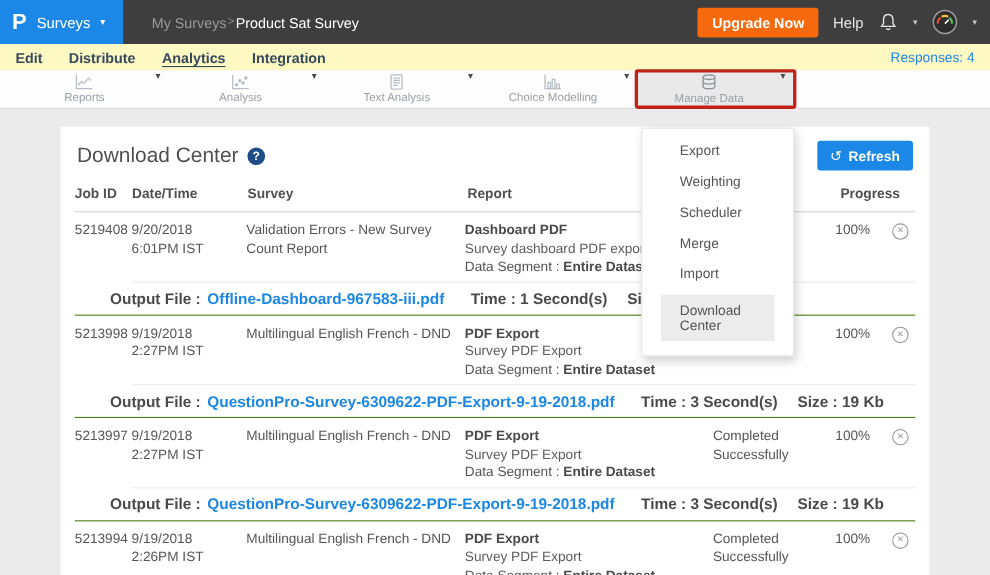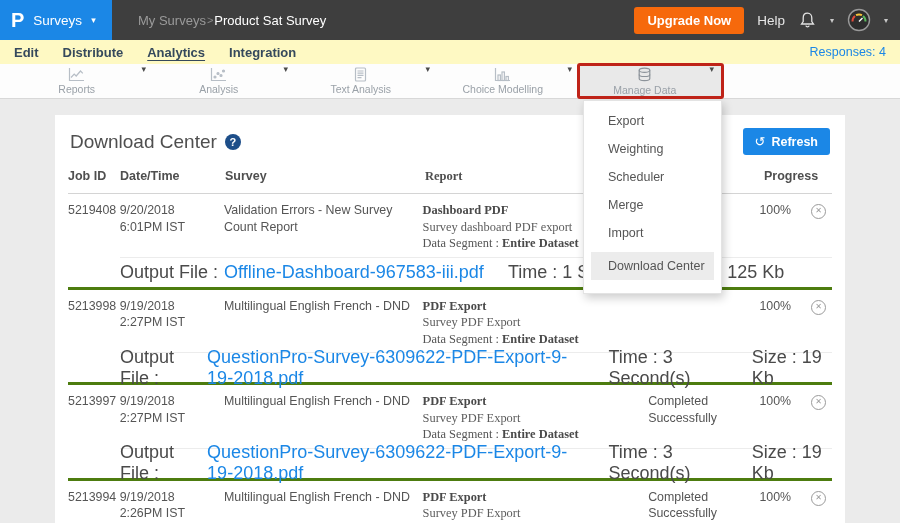--- a/index.html
+++ b/index.html
@@ -45,40 +45,40 @@
   .card-head { display:flex; align-items:center; padding:13px 2px 10px; }
   .page-title { font-size:19px; color:#4f4f4f; }
   .help-circle { width:16px; height:16px; border-radius:50%; background:#1d4e89; color:#fff; font-size:11px; font-weight:700; display:flex; align-items:center; justify-content:center; margin-left:8px; cursor:pointer; }
   .refresh-btn { margin-left:auto; background:#1b87e6; color:#fff; border:none; border-radius:3px; font-size:12.5px; font-weight:700; padding:6px 12px; display:flex; align-items:center; gap:6px; cursor:pointer; font-family:inherit; }
   .refresh-glyph { font-size:13px; font-weight:400; }
 
   .thead { display:flex; font-size:12.5px; font-weight:700; color:#4f4f4f; padding:4px 0 9px; border-bottom:1px solid #d4d4d4; }
   .c-jobid { width:52px; }
   .c-date { width:105px; padding-right:8px; }
   .c-survey { width:200px; padding-right:12px; }
-  .c-report { width:215px; padding-right:10px;font-family:Liberation Serif, serif; }
+  .c-report { width:215px; padding-right:10px; }
   .c-status { width:112px; padding-right:6px;margin-left:12px; }
   .c-progress { width:52px; }
   .c-close { flex:1; display:flex; justify-content:flex-end; padding-right:6px; }
 
-  .job-group { border-bottom:3px solid #4d7c0f; }
+  .job-group { border-bottom:1px solid #4d7c0f; }
   .job-main { display:flex; padding:8px 0 5px; font-size:12.4px; color:#555; line-height:16.5px; }
   .report-title { font-weight:700; color:#4a4a4a; }
   .report-desc { color:#5c5c5c; }
   .segment b { color:#4a4a4a; }
   .inner-sep { border-top:1px solid #ececec; margin-left:52px; }
-  .job-output { display:flex; align-items:center; height:29px; margin-left:52px; font-size:18px; font-weight:400; color:#4a4a4a; }
+  .job-output { display:flex; align-items:center; height:29px; margin-left:32px; font-size:14px; font-weight:700; color:#4a4a4a; }
   .out-file { color:#1b87e6; margin-left:6px; cursor:pointer; text-decoration:none; }
   .out-time { margin-left:24px; }
   .out-size { margin-left:18px; }
   .close-btn { width:15px; height:15px; border:1px solid #9a9a9a; border-radius:50%; position:relative; display:inline-block; margin-top:2px; cursor:pointer; }
   .close-btn::after { content:"\2715"; position:absolute; inset:0; display:flex; align-items:center; justify-content:center; font-size:8px; color:#9a9a9a; }
 
   
-  .dropdown { position:absolute; left:583px; top:100px; width:139px; background:#fff; border:1px solid #e3e3e3; box-shadow:2px 4px 9px rgba(0,0,0,.2); padding:6px 7px 8px; z-index:50; }
+  .dropdown { position:absolute; left:583px; top:116px; width:139px; background:#fff; border:1px solid #e3e3e3; box-shadow:2px 4px 9px rgba(0,0,0,.2); padding:6px 17px 8px; z-index:50; }
   .dd-item { padding:7px 0 7px 17px; font-size:12.5px; color:#555; cursor:pointer; }
   .dd-item.highlighted { background:#ececec; position:relative; margin:5px 0; }
 
   
   .annotation-manage { position:absolute; left:577px; top:63px; width:147px; height:36px; border:3px solid #bf2318; border-radius:3px; z-index:60; pointer-events:none; }
 </style>
 </head>
 <body>
 
 <div class="screen">

